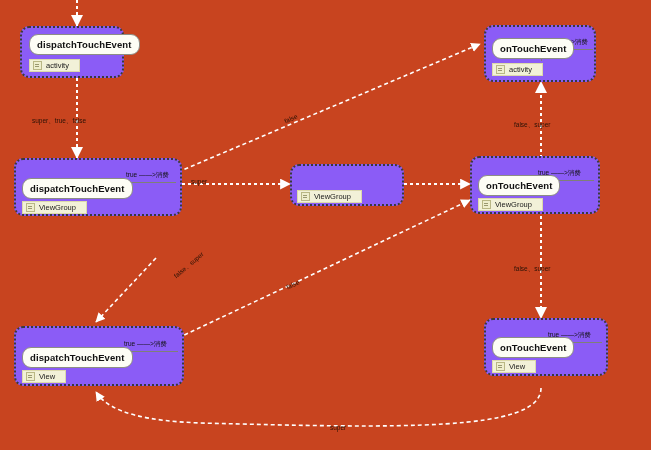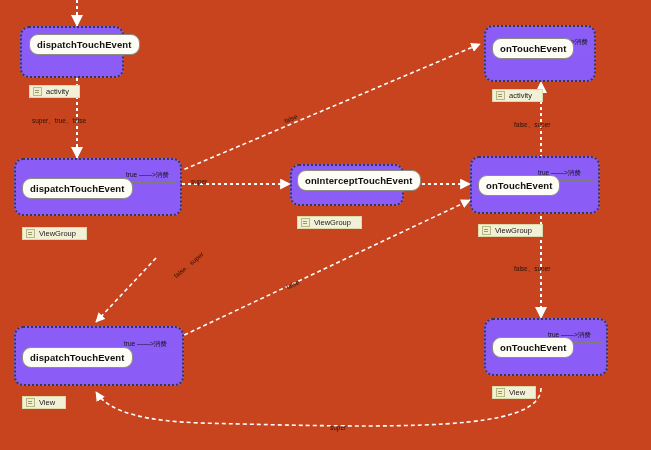--- a/index.html
+++ b/index.html
@@ -49,21 +49,20 @@
     position: absolute;
     background: #f2f1d8;
     border: 1px solid #dcd9ab;
     display: flex;
     align-items: center;
     gap: 4px;
     padding: 1px 10px 1px 3px;
     font-size: 7.5px;
     color: #1a1a1a;
     white-space: nowrap;
-    margin-top: 26px;
   }
   .chip-icon {
     width: 7px;
     height: 7px;
     background: #efeecd;
     border: 1px solid #b9b785;
     display: inline-block;
     flex: 0 0 auto;
     position: relative;
   }
@@ -179,21 +178,20 @@
     <div class="inner-vrule" style="left:106px; top:22px; height:14px;"></div>
     <div class="inner-note" style="left:110px; top:11px;">true ——&gt;消费</div>
     <div class="node-title" style="left:6px; top:18px;">dispatchTouchEvent</div>
     <div class="node-chip" style="left:6px; top:41px;">
       <span class="chip-icon"></span>
       <span>ViewGroup</span>
     </div>
   </div>
 
   <div class="node" style="left:290px; top:164px; width:114px; height:42px;">
-    <div class="node-title" style="left:5px; top:4px;">onInterceptTouchEvent</div>
     <div class="node-chip" style="left:5px; top:24px;">
       <span class="chip-icon"></span>
       <span>ViewGroup</span>
     </div>
   </div>
 
   <div class="node" style="left:470px; top:156px; width:130px; height:58px;">
     <div class="inner-rule" style="left:62px; top:22px; width:60px;"></div>
     <div class="inner-vrule" style="left:62px; top:22px; height:13px;"></div>
     <div class="inner-note" style="left:66px; top:11px;">true ——&gt;消费</div>

